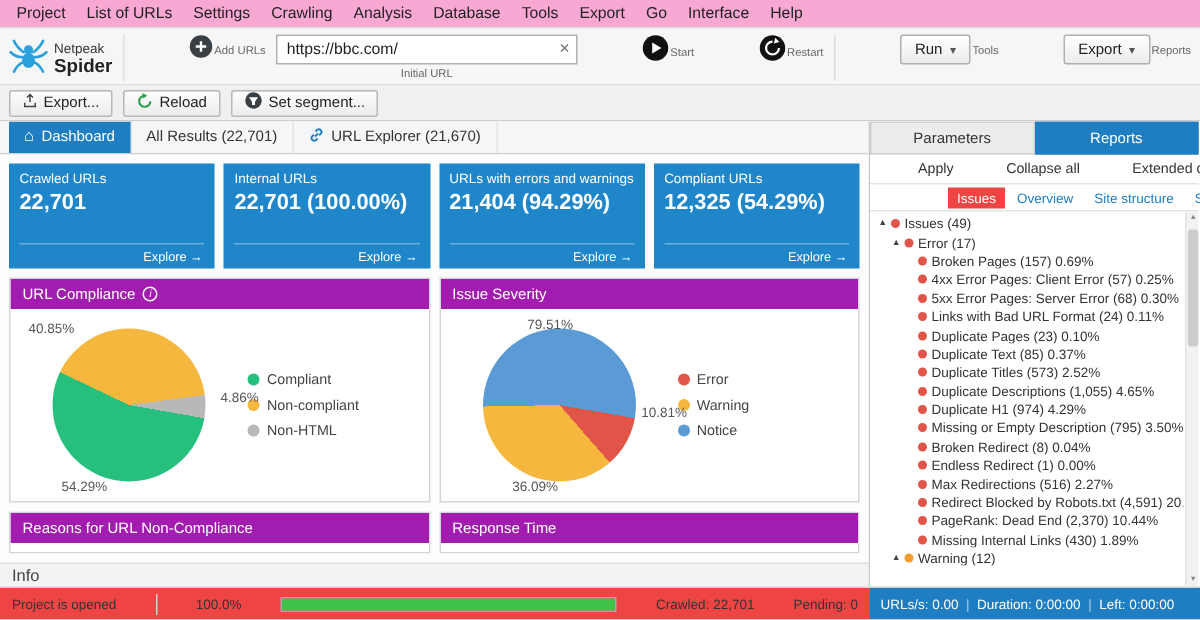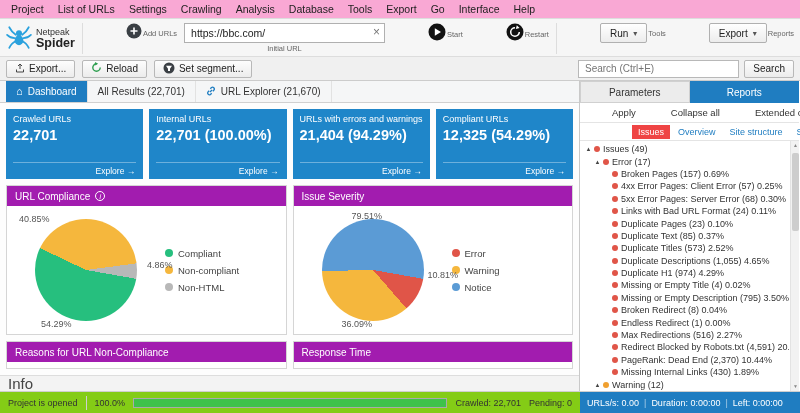--- a/index.html
+++ b/index.html
@@ -60,21 +60,21 @@
   .ann { position:absolute; font-size:9px; color:#555; }
   .chart0 .ann-0 { left:12px; top:8px; }
   .chart0 .ann-1 { left:140px; top:54px; }
   .chart0 .ann-2 { left:34px; bottom:5px; }
   .chart1 .ann-0 { left:58px; top:5px; }
   .chart1 .ann-1 { left:134px; top:64px; }
   .chart1 .ann-2 { left:48px; bottom:5px; }
 
   .sections { display:flex; gap:6px; flex:1; overflow:hidden; }
 
-  .infobar { height:16px; background:#f3f3f3; border-top:1px solid #ddd; font-size:15px; color:#444; display:flex; align-items:center; padding:0 8px; }
+  .infobar { height:16px; background:#f3f3f3; border-top:1px solid #ddd; font-size:11px; color:#444; display:flex; align-items:center; padding:0 8px; }
 
   
   .rightpanel { width:219px; display:flex; flex-direction:column; background:#fff; }
   .rp-tabs { height:22px; display:flex; }
   .rp-tab { flex:1; display:flex; align-items:center; justify-content:center; font-size:10px; background:#ececec; color:#333; border:1px solid #d0d0d0; cursor:pointer; }
   .rp-tab.active { background:#1f7dc1; color:#fff; border-color:#1f7dc1; }
   .rp-actions { height:20px; display:flex; align-items:center; gap:2px; padding:0 4px; border-bottom:1px solid #e4e4e4; }
   .rp-action { font-size:9.5px; color:#333; padding:2px 5px; cursor:pointer; white-space:nowrap;margin-left:23px; }
   .rp-subtabs { height:18px; display:flex; align-items:center; gap:2px; padding:0 4px; border-bottom:1px solid #e4e4e4; }
   .rp-subtab { font-size:9px; color:#1f7dc1; padding:2px 6px; cursor:pointer; white-space:nowrap; }
@@ -84,21 +84,21 @@
   .expander { width:9px; font-size:6px; color:#444; text-align:center; flex:0 0 auto; }
   .dot { width:6px; height:6px; border-radius:50%; margin:0 3px 0 1px; flex:0 0 auto; }
   .tree-label { overflow:hidden; text-overflow:clip; }
   .vscroll { position:absolute; right:0; top:0; bottom:0; width:9px; background:#f2f2f2; border-left:1px solid #e3e3e3; }
   .vs-arrow { position:absolute; left:0; width:9px; height:9px; font-size:5px; color:#888; text-align:center; line-height:9px; }
   .vs-up { top:0; } .vs-down { bottom:0; }
   .vthumb { position:absolute; top:12px; left:1px; width:7px; height:78px; background:#cdcdcd; border-radius:2px; }
 
   
   .statusbar { height:22px; display:flex; border-top:1px solid #cfcfcf; }
-  .sb-left { width:580px; background:#84cc16; display:flex; align-items:center; gap:8px; padding:0 8px; font-size:9px; color:#333; }
+  .sb-left { width:580px; background:#ef4444; display:flex; align-items:center; gap:26px; padding:0 8px; font-size:9px; color:#333; }
   .sb-sep { width:1px; height:14px; background:#cfcfcf; }
   .progress-track { flex:1; height:10px; border:1px solid #aaa; background:#fff; }
   .progress-fill { height:100%; background:#3fc24a; }
   .sb-right { flex:1; background:#1f7dc1; color:#fff; display:flex; align-items:center; gap:5px; padding:0 7px; font-size:9px; white-space:nowrap; }
   .sb-pipe { opacity:.6; }
 </style>
 </head>
 <body>
 
 <div class="window">
@@ -230,24 +230,20 @@
     </button>
     <button class="btn">
       <span>
         <svg width="12" height="12">
             <circle cx="6" cy="6" r="5.5" fill="#3a3f44"></circle>
             <path d="M3 3.8 H9 L7 6.8 V9 H5 V6.8 Z" fill="#fff"></path>
           </svg>
       </span>
       <span>Set segment...</span>
     </button>
-    <div class="search-wrap">
-      <input class="search" type="text" placeholder="Search (Ctrl+E)" style="">
-      <button class="btn">Search</button>
-    </div>
   </div>
 
   <div class="main">
     <div class="content">
       <div class="tabbar">
         <div class="tab active">
           <span class="tab-ic">⌂</span>
           <span>Dashboard</span>
         </div>
         <div class="tab">
@@ -459,25 +455,20 @@
             <span class="dot" style="background: rgb(224, 85, 72);"></span>
             <span class="tree-label">Duplicate Descriptions (1,055) 4.65%</span>
           </div>
 
           <div class="tree-row" style="padding-left: 22px;">
             <span class="expander" style="visibility: hidden;">▲</span>
             <span class="dot" style="background: rgb(224, 85, 72);"></span>
             <span class="tree-label">Duplicate H1 (974) 4.29%</span>
           </div>
 
-          <div class="tree-row" style="padding-left: 22px;">
-            <span class="expander" style="visibility: hidden;">▲</span>
-            <span class="dot" style="background: rgb(224, 85, 72);"></span>
-            <span class="tree-label">Missing or Empty Title (4) 0.02%</span>
-          </div>
 
           <div class="tree-row" style="padding-left: 22px;">
             <span class="expander" style="visibility: hidden;">▲</span>
             <span class="dot" style="background: rgb(224, 85, 72);"></span>
             <span class="tree-label">Missing or Empty Description (795) 3.50%</span>
           </div>
 
           <div class="tree-row" style="padding-left: 22px;">
             <span class="expander" style="visibility: hidden;">▲</span>
             <span class="dot" style="background: rgb(224, 85, 72);"></span>

